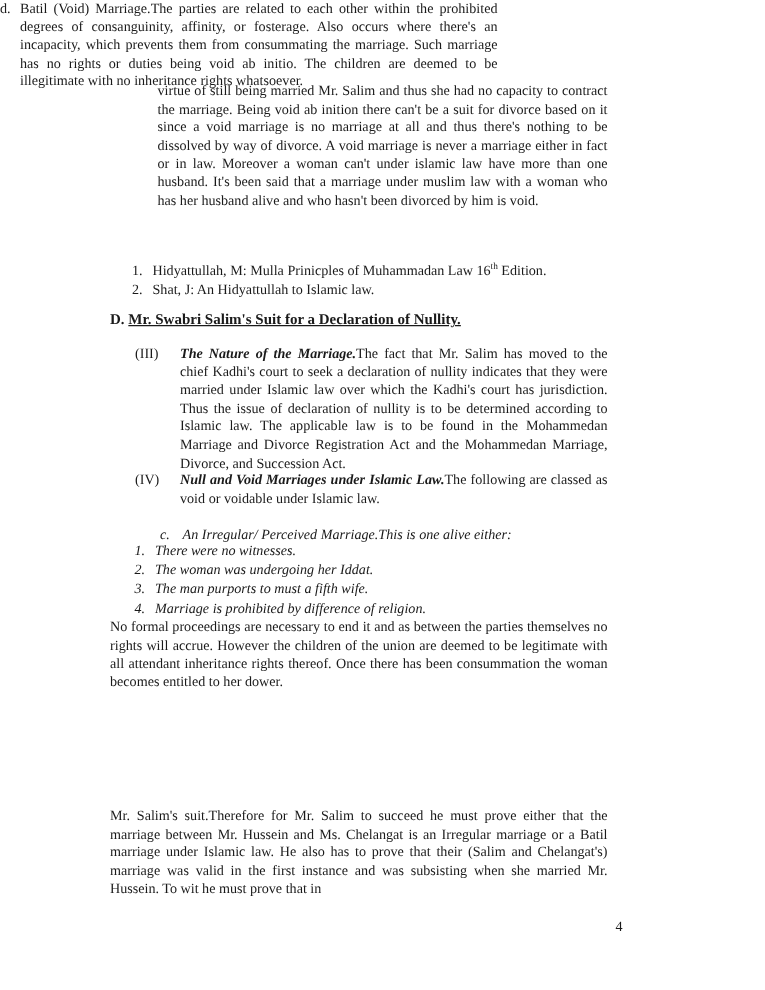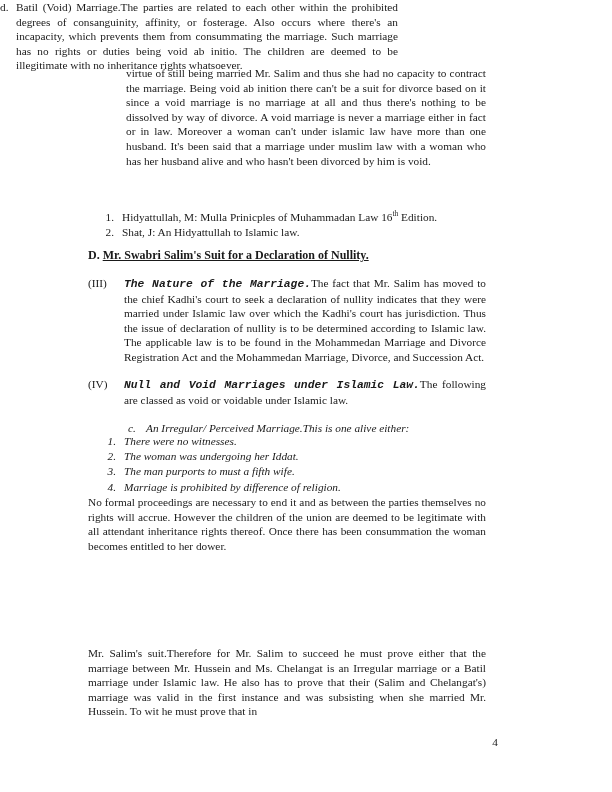--- a/index.html
+++ b/index.html
@@ -70,32 +70,32 @@
 
   
   .roman-item {
     position: absolute;
     width: 400px;
     display: flex;
   }
   .roman-mark {
     flex: 0 0 auto;
     width: 36px;
+    margin-left: 20px;
   }
   .roman-body {
     flex: 1 1 auto;
     text-align: justify;
     text-justify: inter-word;
   }
   #roman-3 { left: 88px; top: 276px; width: 398px; }
   #roman-4 { left: 88px; top: 377px; width: 398px; }
   .lead {
     font-weight: bold;
     font-style: italic;
-    font-family: Liberation Mono, monospace;
   }
 
   
   #letter-c {
     left: 128px;
     top: 421px;
     width: 360px;
     display: flex;
     font-style: italic;
   }

